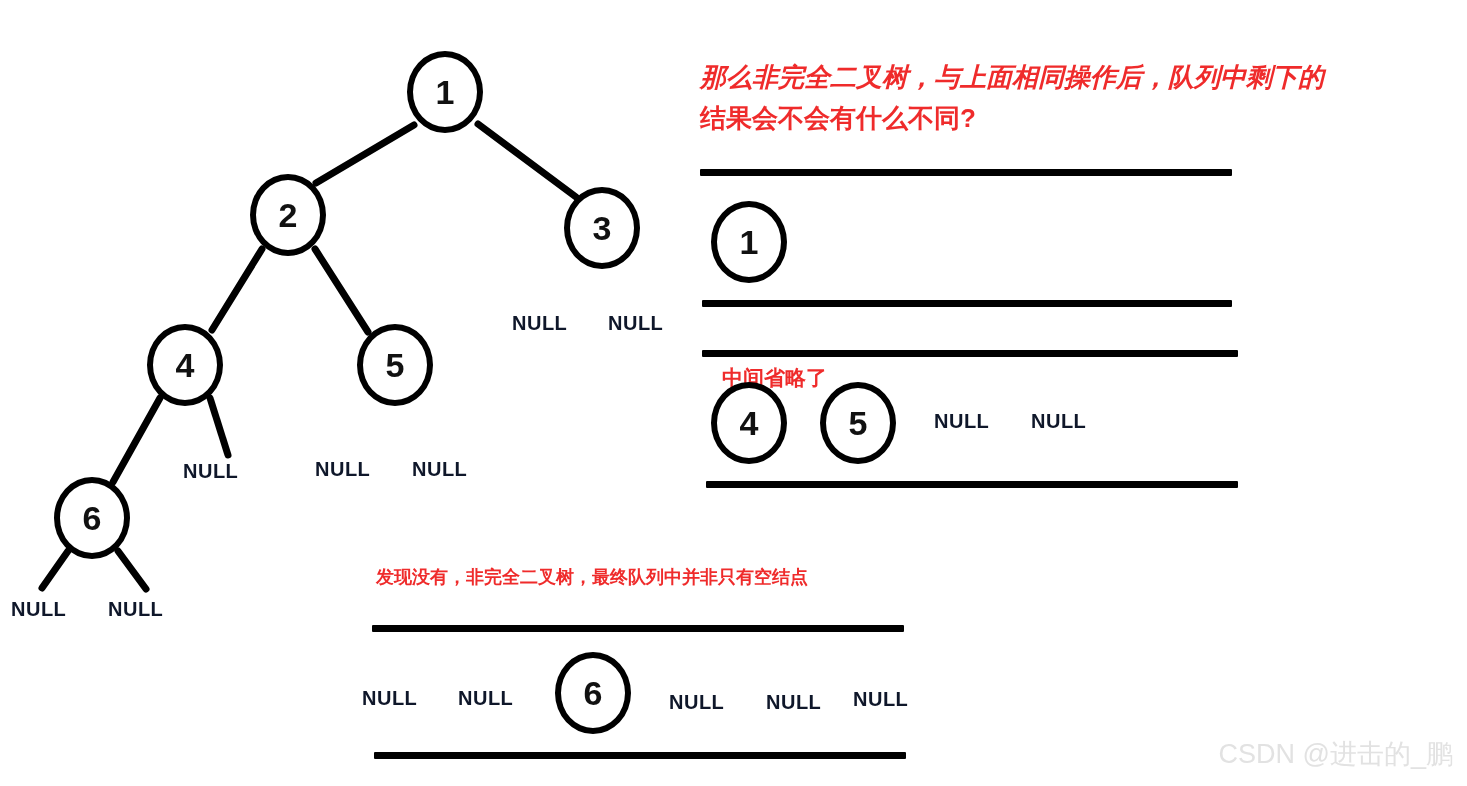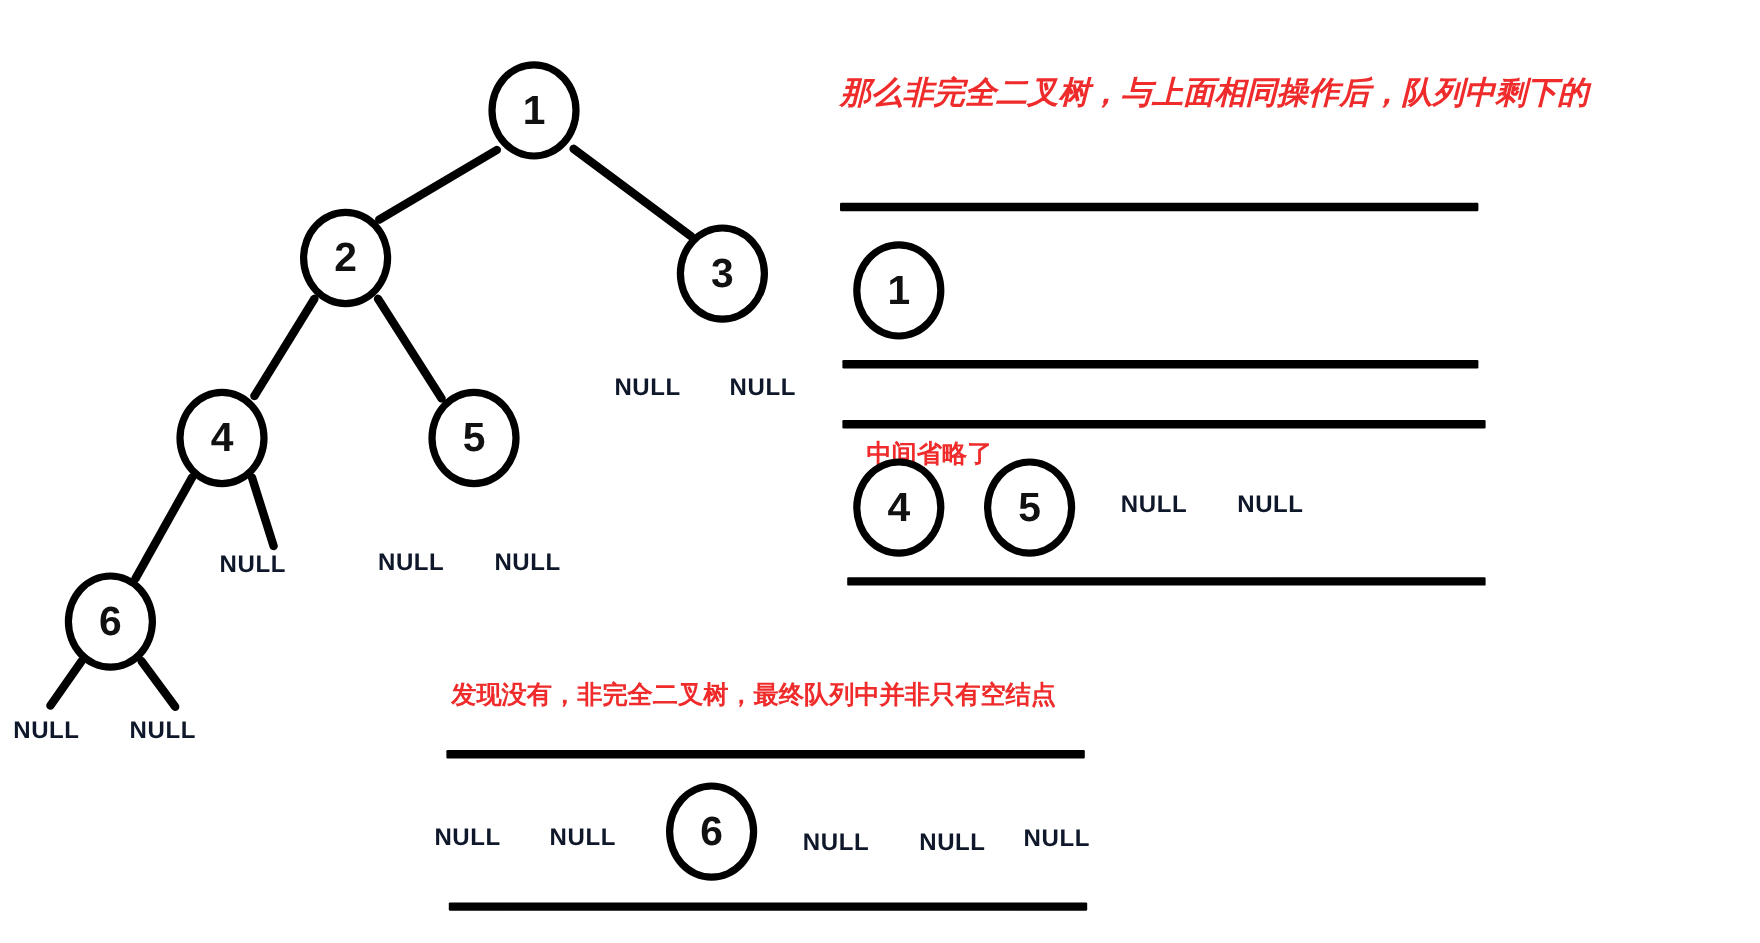--- a/index.html
+++ b/index.html
@@ -43,21 +43,21 @@
   }
 
   .redtext{
     position:absolute;
     color:#ef2b2b;
     font-weight:bold;
     white-space:nowrap;
   }
   .redtext.big{font-size:26px;line-height:41px;}
   .redtext.mid{font-size:21px;margin-top:44px;}
-  .redtext.note{font-size:21px;}
+  .redtext.note{font-size:18px;}
 
   .watermark{
     position:absolute;
     right:14px;bottom:14px;
     color:#e2e2e2;
     font-size:27px;
     white-space:nowrap;
   }
 </style>
 </head>
@@ -87,20 +87,21 @@
 
   <div class="nulltxt" style="left:512px;top:312px;">NULL</div>
   <div class="nulltxt" style="left:608px;top:312px;">NULL</div>
   <div class="nulltxt" style="left:183px;top:460px;">NULL</div>
   <div class="nulltxt" style="left:315px;top:458px;">NULL</div>
   <div class="nulltxt" style="left:412px;top:458px;">NULL</div>
   <div class="nulltxt" style="left:11px;top:598px;">NULL</div>
   <div class="nulltxt" style="left:108px;top:598px;">NULL</div>
 
   <div class="redtext big" style="left:700px;top:57px;font-style:italic;">那么非完全二叉树，与上面相同操作后，队列中剩下的</div>
+  <div class="redtext big" style="left:700px;top:98px;">结果会不会有什么不同?</div>
 
   <div class="qline" style="left:700px;top:169px;width:532px;"></div>
   <div class="node qnode" style="left:711px;top:201px;">1</div>
   <div class="qline" style="left:702px;top:300px;width:530px;"></div>
 
   <div class="redtext mid" style="left:722px;top:320px;">中间省略了</div>
 
   <div class="qline" style="left:702px;top:350px;width:536px;"></div>
   <div class="node qnode" style="left:711px;top:382px;">4</div>
   <div class="node qnode" style="left:820px;top:382px;">5</div>
@@ -112,14 +113,15 @@
 
   <div class="qline" style="left:372px;top:625px;width:532px;"></div>
   <div class="nulltxt" style="left:362px;top:687px;">NULL</div>
   <div class="nulltxt" style="left:458px;top:687px;">NULL</div>
   <div class="node qnode" style="left:555px;top:652px;">6</div>
   <div class="nulltxt" style="left:669px;top:691px;">NULL</div>
   <div class="nulltxt" style="left:766px;top:691px;">NULL</div>
   <div class="nulltxt" style="left:853px;top:688px;">NULL</div>
   <div class="qline" style="left:374px;top:752px;width:532px;"></div>
 
+  <div class="watermark">CSDN @进击的_鹏</div>
 
 </div>
 
 </body></html>

